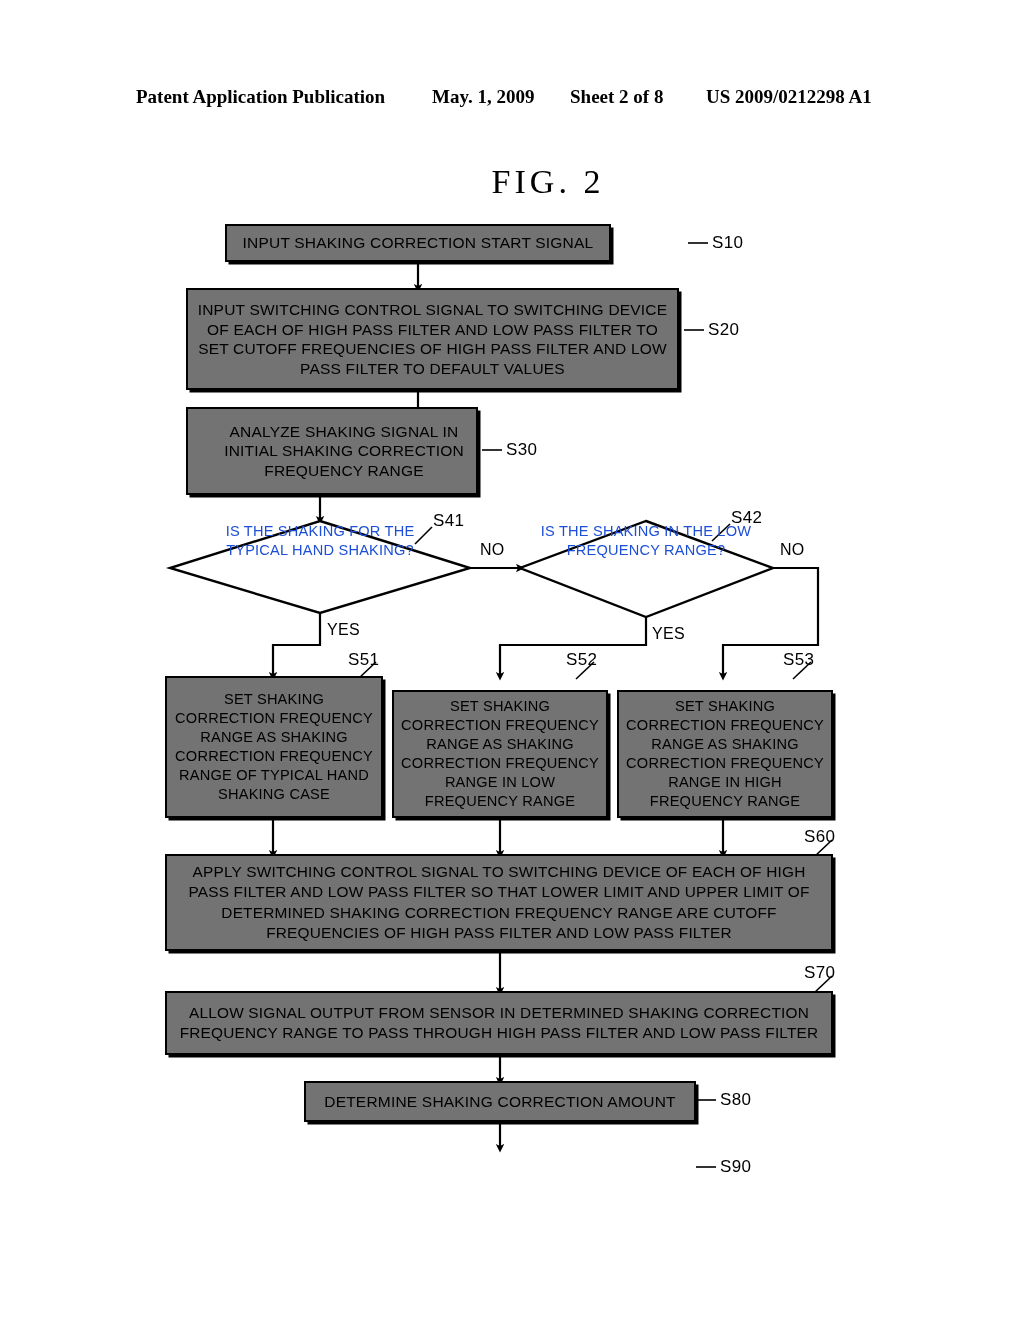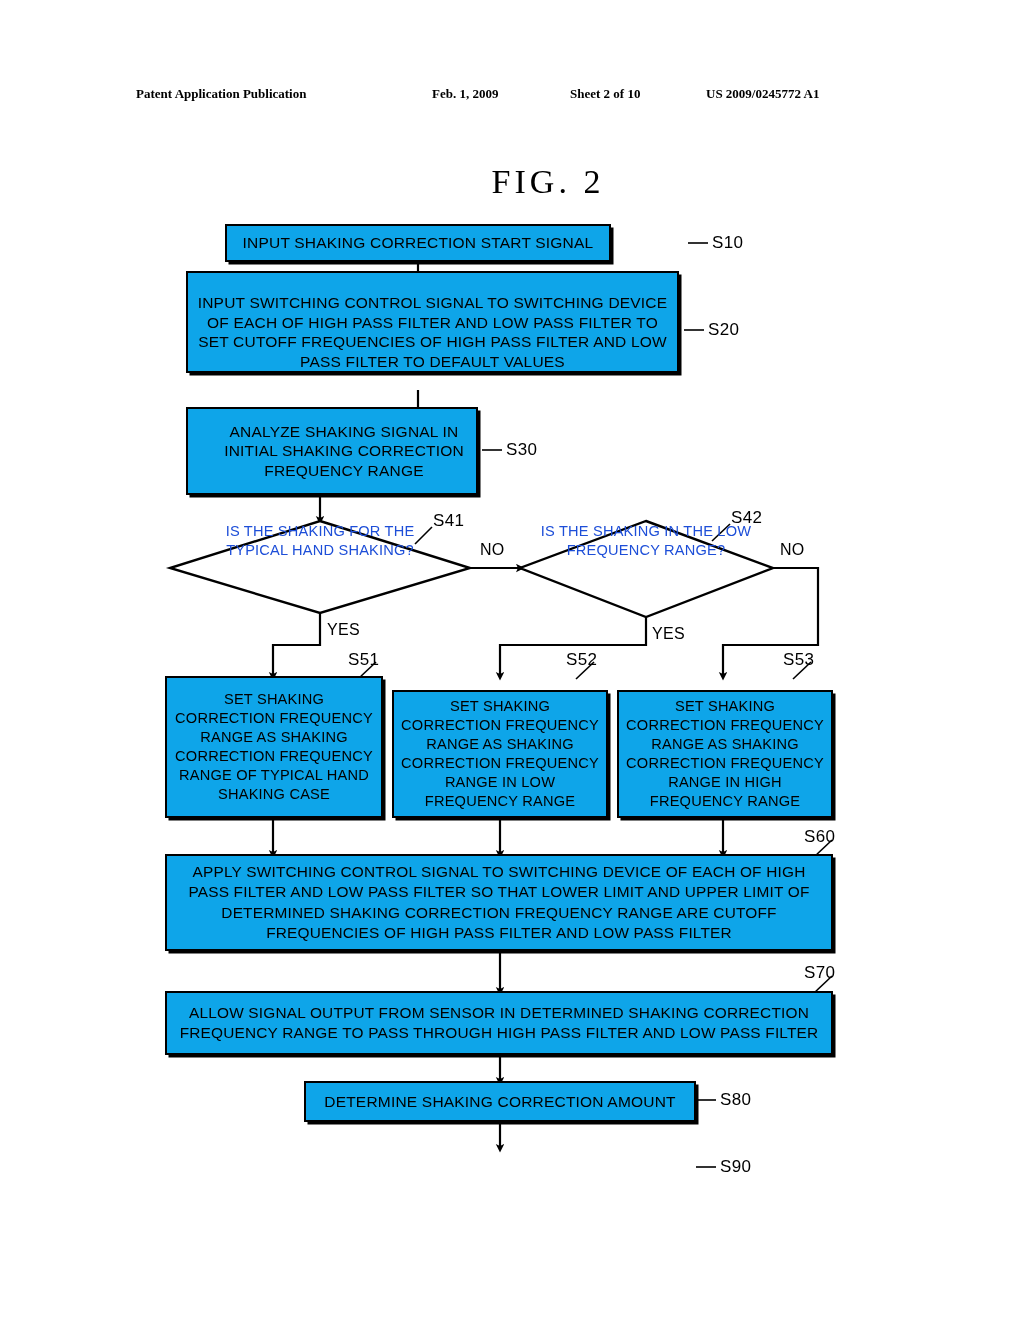--- a/index.html
+++ b/index.html
@@ -8,21 +8,21 @@
     font-family:"Liberation Sans", sans-serif;
     -webkit-font-smoothing:antialiased;
     position:relative;overflow:hidden;
   }
   #page{position:absolute;left:0;top:0;width:1024px;height:1320px;}
 
   
   .hdr{
     position:absolute;left:0;top:86px;width:1024px;height:26px;
     font-family:"Liberation Serif", serif;
-    font-weight:bold;font-size:13px;color:#000;
+    font-weight:bold;font-size:19px;color:#000;
     white-space:nowrap;
   }
   .hdr span{position:absolute;top:0;}
   .hdr .h1{left:136px;}
   .hdr .h2{left:432px;}
   .hdr .h3{left:570px;}
   .hdr .h4{left:706px;}
 
   
   .figtitle{
@@ -31,21 +31,21 @@
     font-family:"Liberation Serif", serif;
     font-size:34px;letter-spacing:4px;color:#000;padding-left:36px;
   }
 
   
   svg#flow{position:absolute;left:0;top:0;width:1024px;height:1320px;}
 
   
   .node{
     position:absolute;box-sizing:border-box;
-    border:2.2px solid #000;background:#0ea5e9;
+    border:2.2px solid #000;background:#737373;
     display:flex;align-items:center;justify-content:center;
     text-align:center;color:#000;
     box-shadow:3px 3px 0 -0.5px #000;
   }
   .node .txt{
     display:block;width:100%;
     font-size:15.5px;line-height:19.5px;letter-spacing:.2px;
     padding:0 6px;box-sizing:border-box;
   }
   .node.small .txt{font-size:14.6px;line-height:19px;}
@@ -68,23 +68,23 @@
     white-space:nowrap;
   }
 </style>
 </head>
 <body>
 
 <div id="page">
 
   <div class="hdr">
     <span class="h1">Patent Application Publication</span>
-    <span class="h2">Feb. 1, 2009</span>
-    <span class="h3">Sheet 2 of 10</span>
-    <span class="h4">US 2009/0245772 A1</span>
+    <span class="h2">May. 1, 2009</span>
+    <span class="h3">Sheet 2 of 8</span>
+    <span class="h4">US 2009/0212298 A1</span>
   </div>
 
   <div class="figtitle">FIG.  2</div>
 
   <svg id="flow" viewBox="0 0 1024 1320">
     <defs>
       <marker id="ah" markerWidth="9" markerHeight="9" refX="4" refY="4.2" orient="auto" markerUnits="userSpaceOnUse">
         <path d="M0,0 L8.6,4.2 L0,8.4 L1.9,4.2 Z" fill="#000"></path>
       </marker>
     </defs>
@@ -134,21 +134,21 @@
       <path d="M696,1100 L716,1100"></path>
       <path d="M696,1167 L716,1167"></path>
     </g>
   </svg>
 
   <div class="node" style="left:225px;top:224px;width:386px;height:38px;">
     <span class="txt">INPUT SHAKING CORRECTION START SIGNAL</span>
   </div>
   <div class="tag" style="left:712px;top:233px;">S10</div>
 
-  <div class="node" style="left:186px;top:271px;width:493px;height:102px;align-items:flex-end;">
+  <div class="node" style="left:186px;top:288px;width:493px;height:102px;">
     <span class="txt">INPUT SWITCHING CONTROL SIGNAL TO SWITCHING DEVICE OF EACH OF HIGH PASS FILTER AND LOW PASS FILTER TO SET CUTOFF FREQUENCIES OF HIGH PASS FILTER AND LOW PASS FILTER TO DEFAULT VALUES</span>
   </div>
   <div class="tag" style="left:708px;top:320px;">S20</div>
 
   <div class="node" style="left:186px;top:407px;width:292px;height:88px;padding-left:24px;">
     <span class="txt">ANALYZE SHAKING SIGNAL IN INITIAL SHAKING CORRECTION FREQUENCY RANGE</span>
   </div>
   <div class="tag" style="left:506px;top:440px;">S30</div>
 
   <div class="dlabel" style="left:200px;top:522px;width:240px;">IS THE SHAKING FOR THE TYPICAL HAND SHAKING?</div>

